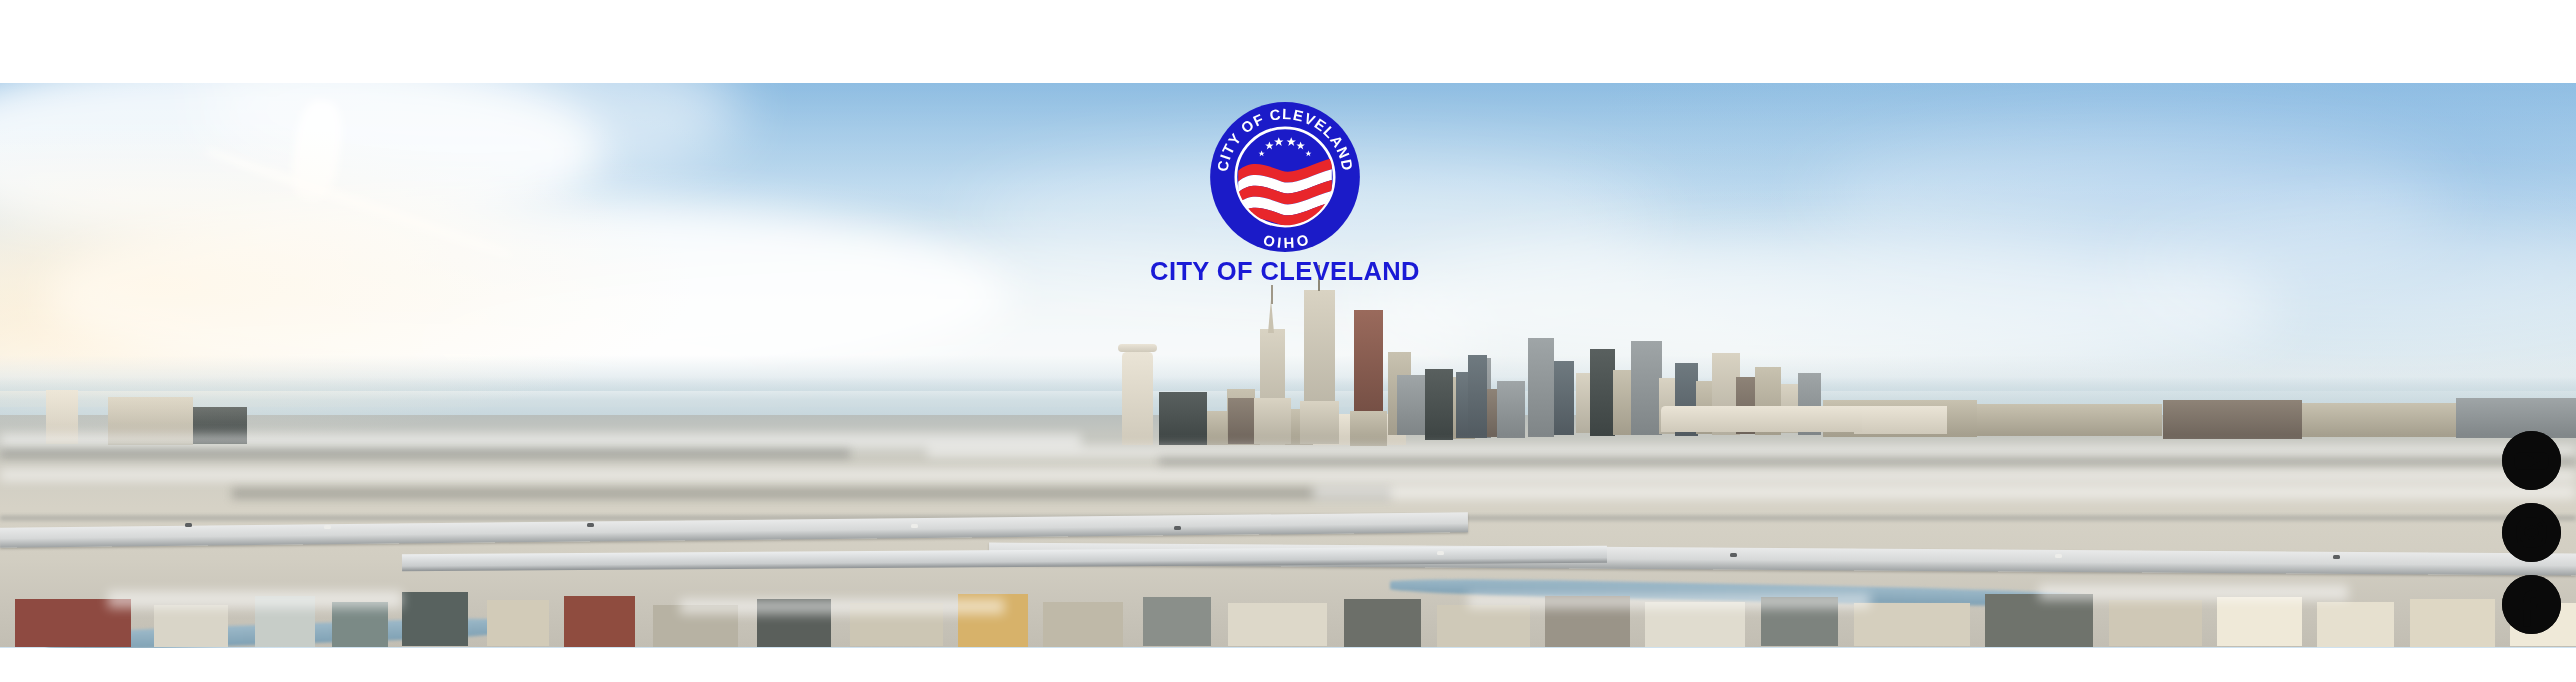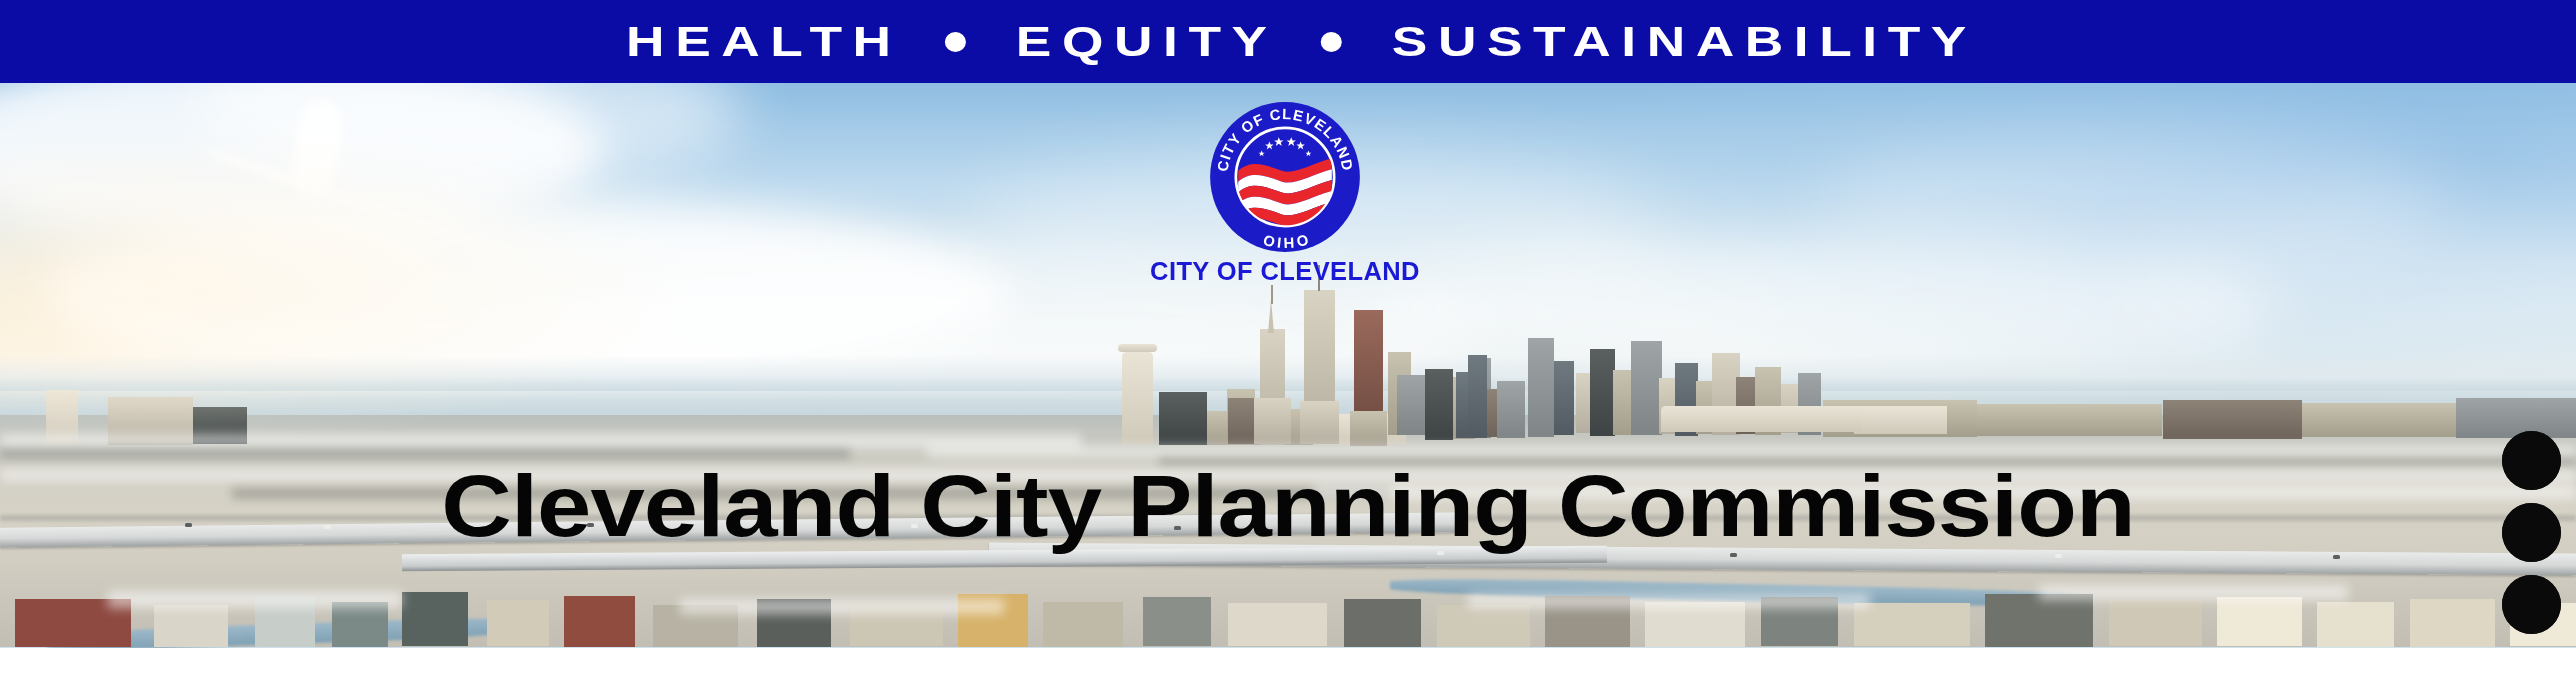--- a/index.html
+++ b/index.html
@@ -295,29 +295,20 @@
     cursor: pointer;
     position: relative;
   }
   .social-btn svg { display: block; width: 59px; height: 59px; }
 </style>
 </head>
 <body>
 
 <div id="page">
 
-  <div id="tagline-banner">
-    <div id="tagline-inner" style="transform: translateX(14px) scaleX(1.24045);">
-      <span class="tagline-word">HEALTH</span>
-      <span class="tagline-dot"></span>
-      <span class="tagline-word">EQUITY</span>
-      <span class="tagline-dot"></span>
-      <span class="tagline-word">SUSTAINABILITY</span>
-    </div>
-  </div>
 
   <div id="photo">
 
     <div class="sky"></div>
 
     <div class="cloud" style="left:-93px; top:-31px;  width:695px;  height:193px;"></div>
     <div class="cloud soft" style="left:201px;  top:-54px;  width:541px;  height:162px;"></div>
     <div class="cloud" style="left:46px;   top:116px;  width:966px; height:193px;"></div>
     <div class="cloud soft" style="left:402px;  top:178px;  width:1081px; height:162px;"></div>
     <div class="cloud faint" style="left:966px; top:70px;   width:695px;  height:154px;"></div>
@@ -502,23 +493,20 @@
         <path d="M40,106 C58,90 78,100 96,106 C112,111 132,98 160,90 L160,104 C132,112 112,125 96,120 C78,114 58,104 40,120 Z" fill="#FFFFFF"></path>
         <path d="M40,120 C58,104 78,114 96,120 C112,125 132,112 160,104 L160,118 C132,126 112,139 96,134 C78,128 58,118 40,134 Z" fill="#E8262B"></path>
         <path d="M40,134 C58,118 78,128 96,134 C112,139 132,126 160,118 L160,132 C132,140 112,153 96,148 C78,142 58,132 40,148 Z" fill="#FFFFFF"></path>
         <path d="M40,148 C58,132 78,142 96,148 C112,153 132,140 160,132 L160,146 C132,154 112,167 96,162 C78,156 58,146 40,162 Z" fill="#E8262B"></path>
       </g>
     </svg>
 
     <div id="logo-title">CITY OF CLEVELAND</div>
   </div>
 
-  <h1 id="main-title">
-    <span id="main-title-inner" style="transform: scaleX(1.1764) scaleY(1.06);">Cleveland City Planning Commission</span>
-  </h1>
 
   <div id="social-rail">
 
     <a class="social-btn">
       <svg viewBox="0 0 76 76">
         <defs>
           <mask id="ytMask">
             <rect x="0" y="0" width="76" height="76" fill="#fff"></rect>
             <path d="M22,28 h32 a6,6 0 0 1 6,6 v10 a6,6 0 0 1 -6,6 h-32 a6,6 0 0 1 -6,-6 v-10 a6,6 0 0 1 6,-6 Z" fill="#000"></path>
             <polygon points="33,31 48,39 33,47" fill="#fff"></polygon>

